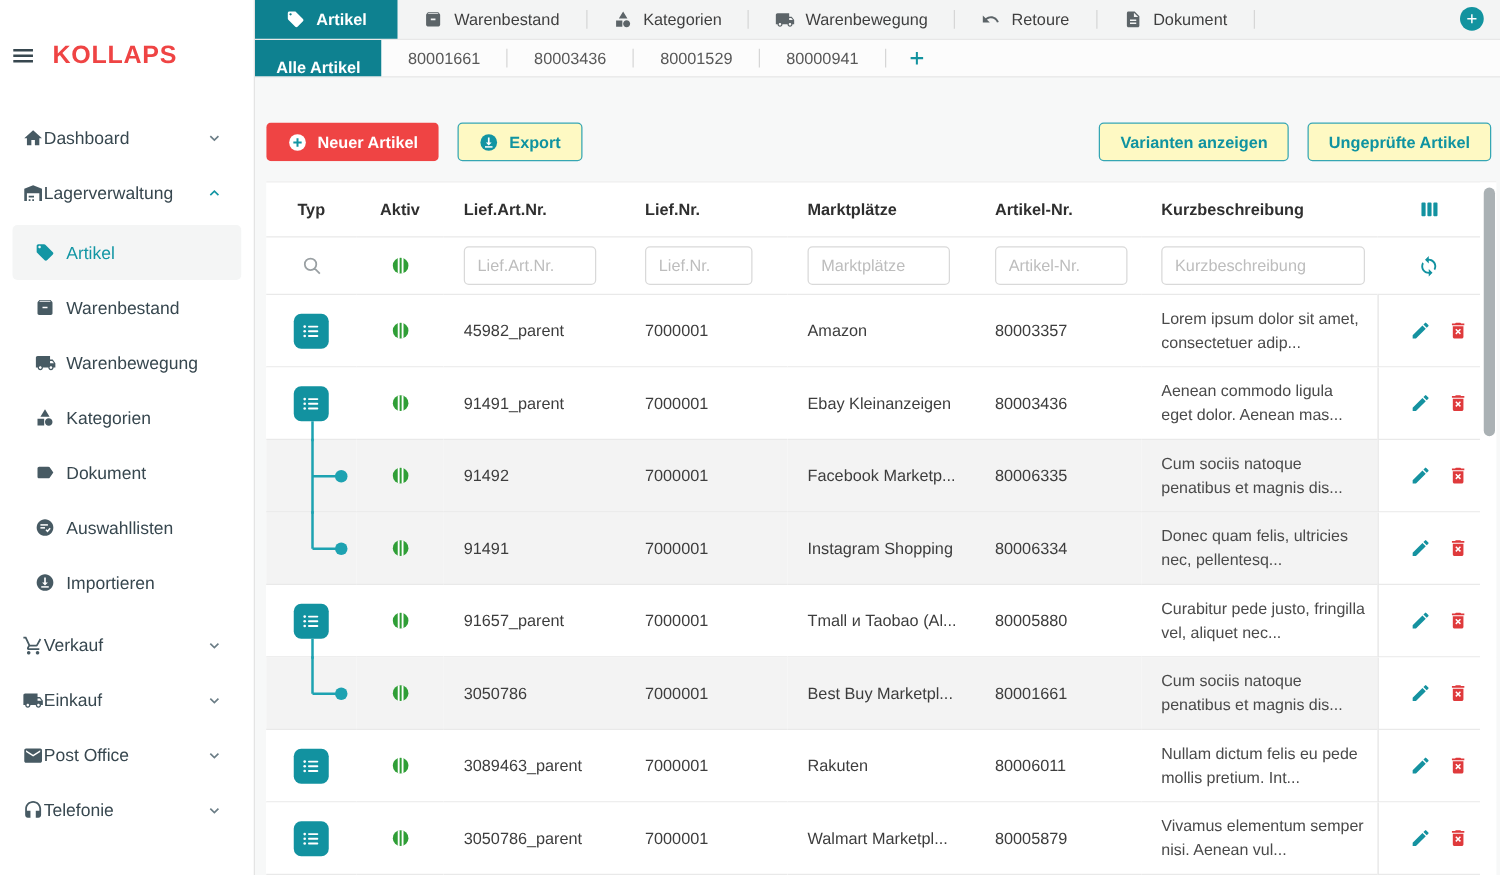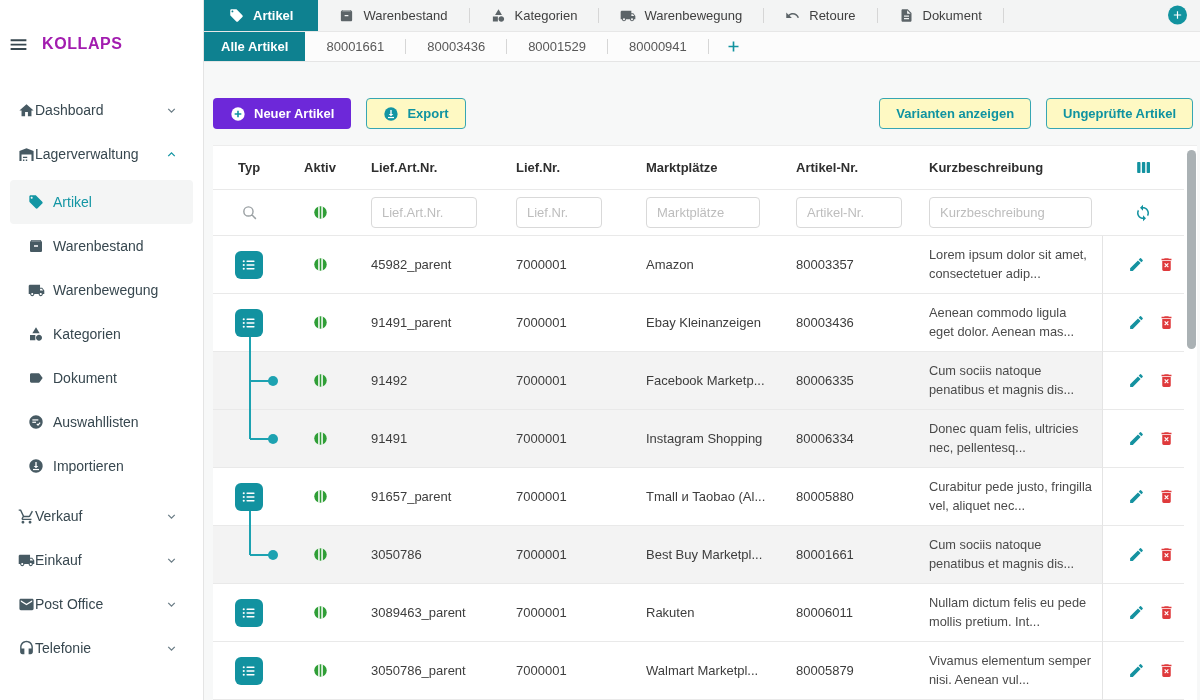--- a/index.html
+++ b/index.html
@@ -3,21 +3,21 @@
 <meta charset="utf-8">
 <style>
   * { box-sizing: border-box; margin: 0; padding: 0; }
   html,body { width:1200px; height:700px; overflow:hidden; }
   body { display:flex; font-family:"Liberation Sans", sans-serif; background:#f7f8f8; }
   svg { display:block; }
 
   
   .sidebar { width:204px; min-width:204px; background:#fff; border-right:1px solid #e4e4e4; padding-top:14px; }
   .side-header { height:60px; display:flex; align-items:center; gap:13px; padding-left:8px; }
-  .brand { font-size:16px; font-weight:700; letter-spacing:.6px; color:#a21caf;text-align:center; }
+  .brand { font-size:20px; font-weight:700; letter-spacing:.6px; color:#ef4444;text-align:center; }
   .burger { color:#37474f; cursor:pointer; }
   .nav { margin-top:14px; }
   .nav-item { height:44px; display:flex; align-items:center; padding:0 25px 0 18px; color:#37474f; font-size:14px; cursor:pointer; }
   .nav-item .nicon { width:17px; height:17px; color:#475a63; flex:none; }
   .nav-item .nlabel { flex:1; }
   .chev { color:#6b7d86; }
   .chev.up { color:#1295a3; transform:rotate(180deg); }
   .sub-list { margin:4px 0; }
   .sub-item { height:44px; display:flex; align-items:center; padding-left:28px; gap:9px; color:#37474f; font-size:14px; cursor:pointer; }
   .sub-item .nicon { width:16px; height:16px; color:#475a63; flex:none; }
@@ -29,29 +29,29 @@
   .main { flex:1; display:flex; flex-direction:column; min-width:0; }
   .tabs-main { height:33px; background:#f3f4f4; border-bottom:1px solid #e7e7e7; display:flex; align-items:stretch; position:relative; }
   .tab-m { display:flex; align-items:center; gap:9px; padding:0 21px; font-size:13px; color:#3f3f3f; cursor:pointer; white-space:nowrap; }
   .tab-m .ticon { width:15px; height:15px; color:#5c6468; }
   .tab-m.active { background:#0e8190; color:#fff; font-weight:700; padding:0 25px; }
   .tab-m.active .ticon { color:#fff; }
   .vsep { width:1px; height:15px; background:#d6d6d6; align-self:center; }
   .add-circle { position:absolute; right:13px; top:50%; transform:translateY(-50%); width:19px; height:19px; border-radius:50%; background:#12939f; display:flex; align-items:center; justify-content:center; color:#fff; cursor:pointer; }
   .tabs-sub { height:31px; background:#fcfcfc; border-bottom:1px solid #e5e5e5; display:flex; align-items:stretch; }
   .tab-s { padding:0 21px; display:flex; align-items:center; font-size:13px; color:#585858; cursor:pointer; }
-  .tab-s.active { background:#0e8190; color:#fff; font-weight:700; padding:0 17px; }
+  .tab-s.active { background:#0e8190; color:#fff; font-weight:700; padding:0 17px;align-items:flex-end; }
   .plus-s { color:#12939f; margin-left:17px; display:flex; align-items:center; cursor:pointer; }
 
   
   .content { flex:1; padding:0 3px 0 9px; min-width:0; }
   .toolbar { margin-top:36px; display:flex; justify-content:space-between; align-items:center; padding-right:4px; }
   .tb-left, .tb-right { display:flex; gap:15px; }
   .btn { height:31px; border-radius:4px; display:flex; align-items:center; gap:8px; padding:0 16px; font-size:13px; font-weight:700; cursor:pointer; border:1px solid transparent; font-family:inherit; }
-  .btn-primary { background:#6d28d9; color:#fff;text-align:right; }
+  .btn-primary { background:#ef4444; color:#fff;text-align:right; }
   .btn-outline { background:#fef9c3; color:#0f93a1; border-color:#36a6b3; }
 
   
   .table { margin-top:16px; background:#fff; position:relative; border-top:1px solid #ededed; }
   .trow { display:grid; grid-template-columns:72px 70px 145px 130px 150px 133px 1fr 82px 13px; position:relative; }
   .cell { display:flex; align-items:center; padding-left:16px; font-size:13px; color:#3d3d3d; border-bottom:1px solid #e9e9e9; min-width:0; }
   .c-center { justify-content:center; padding-left:0; }
   .gutter { border-bottom:none; background:#fff; }
   .thead { height:44px; }
   .thead .cell { font-weight:700; color:#2f2f2f; }

